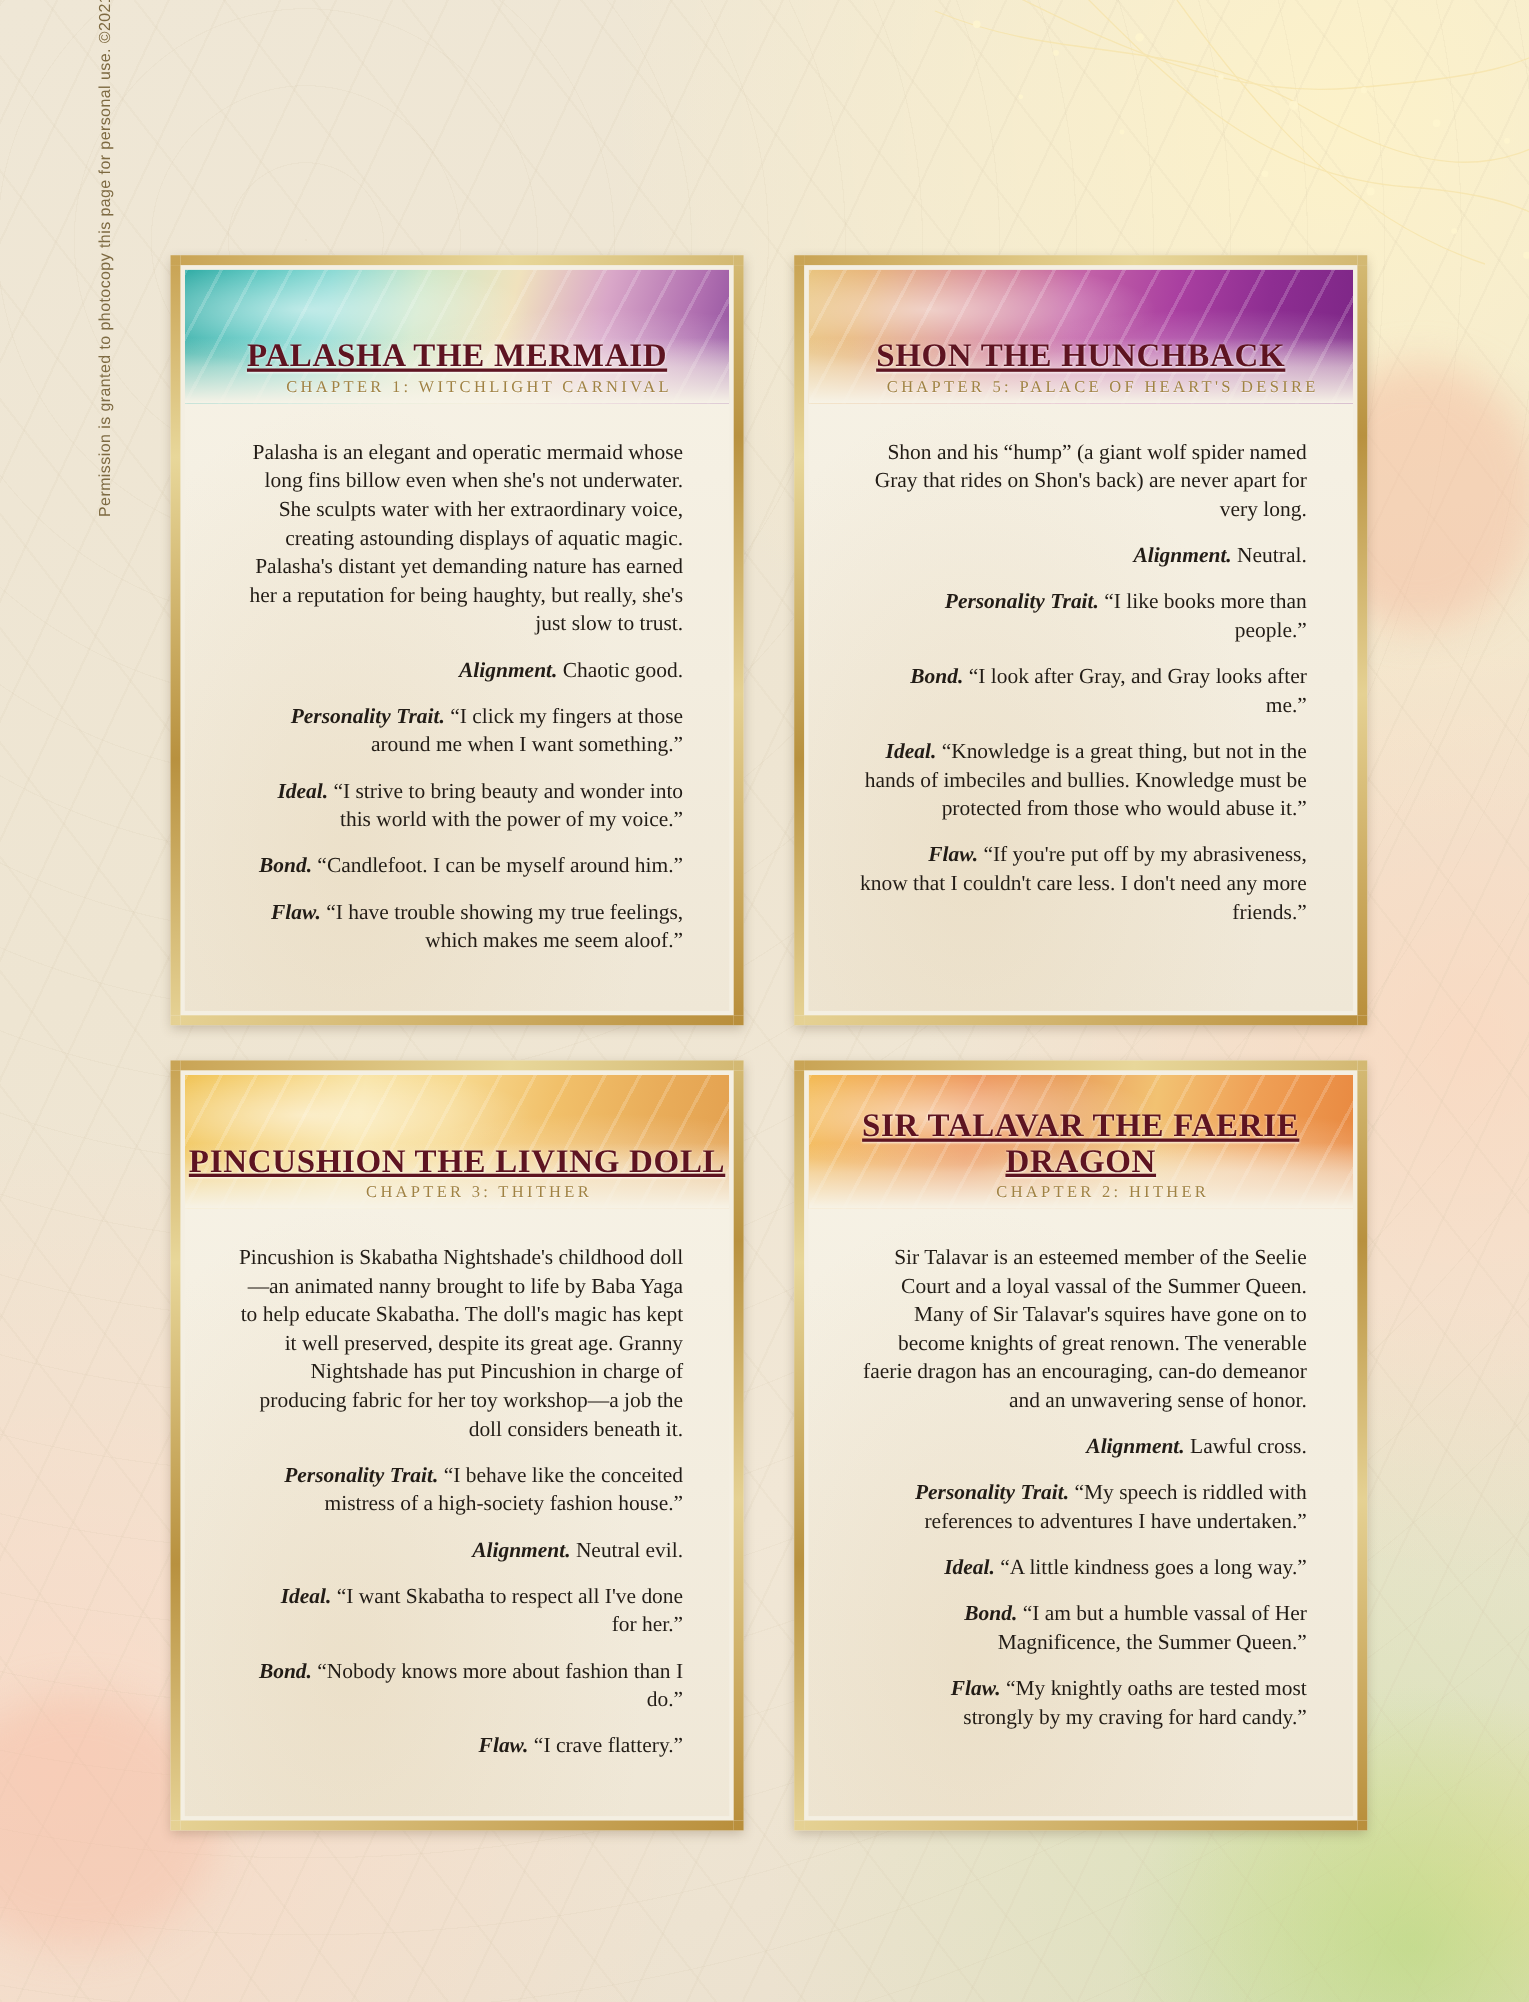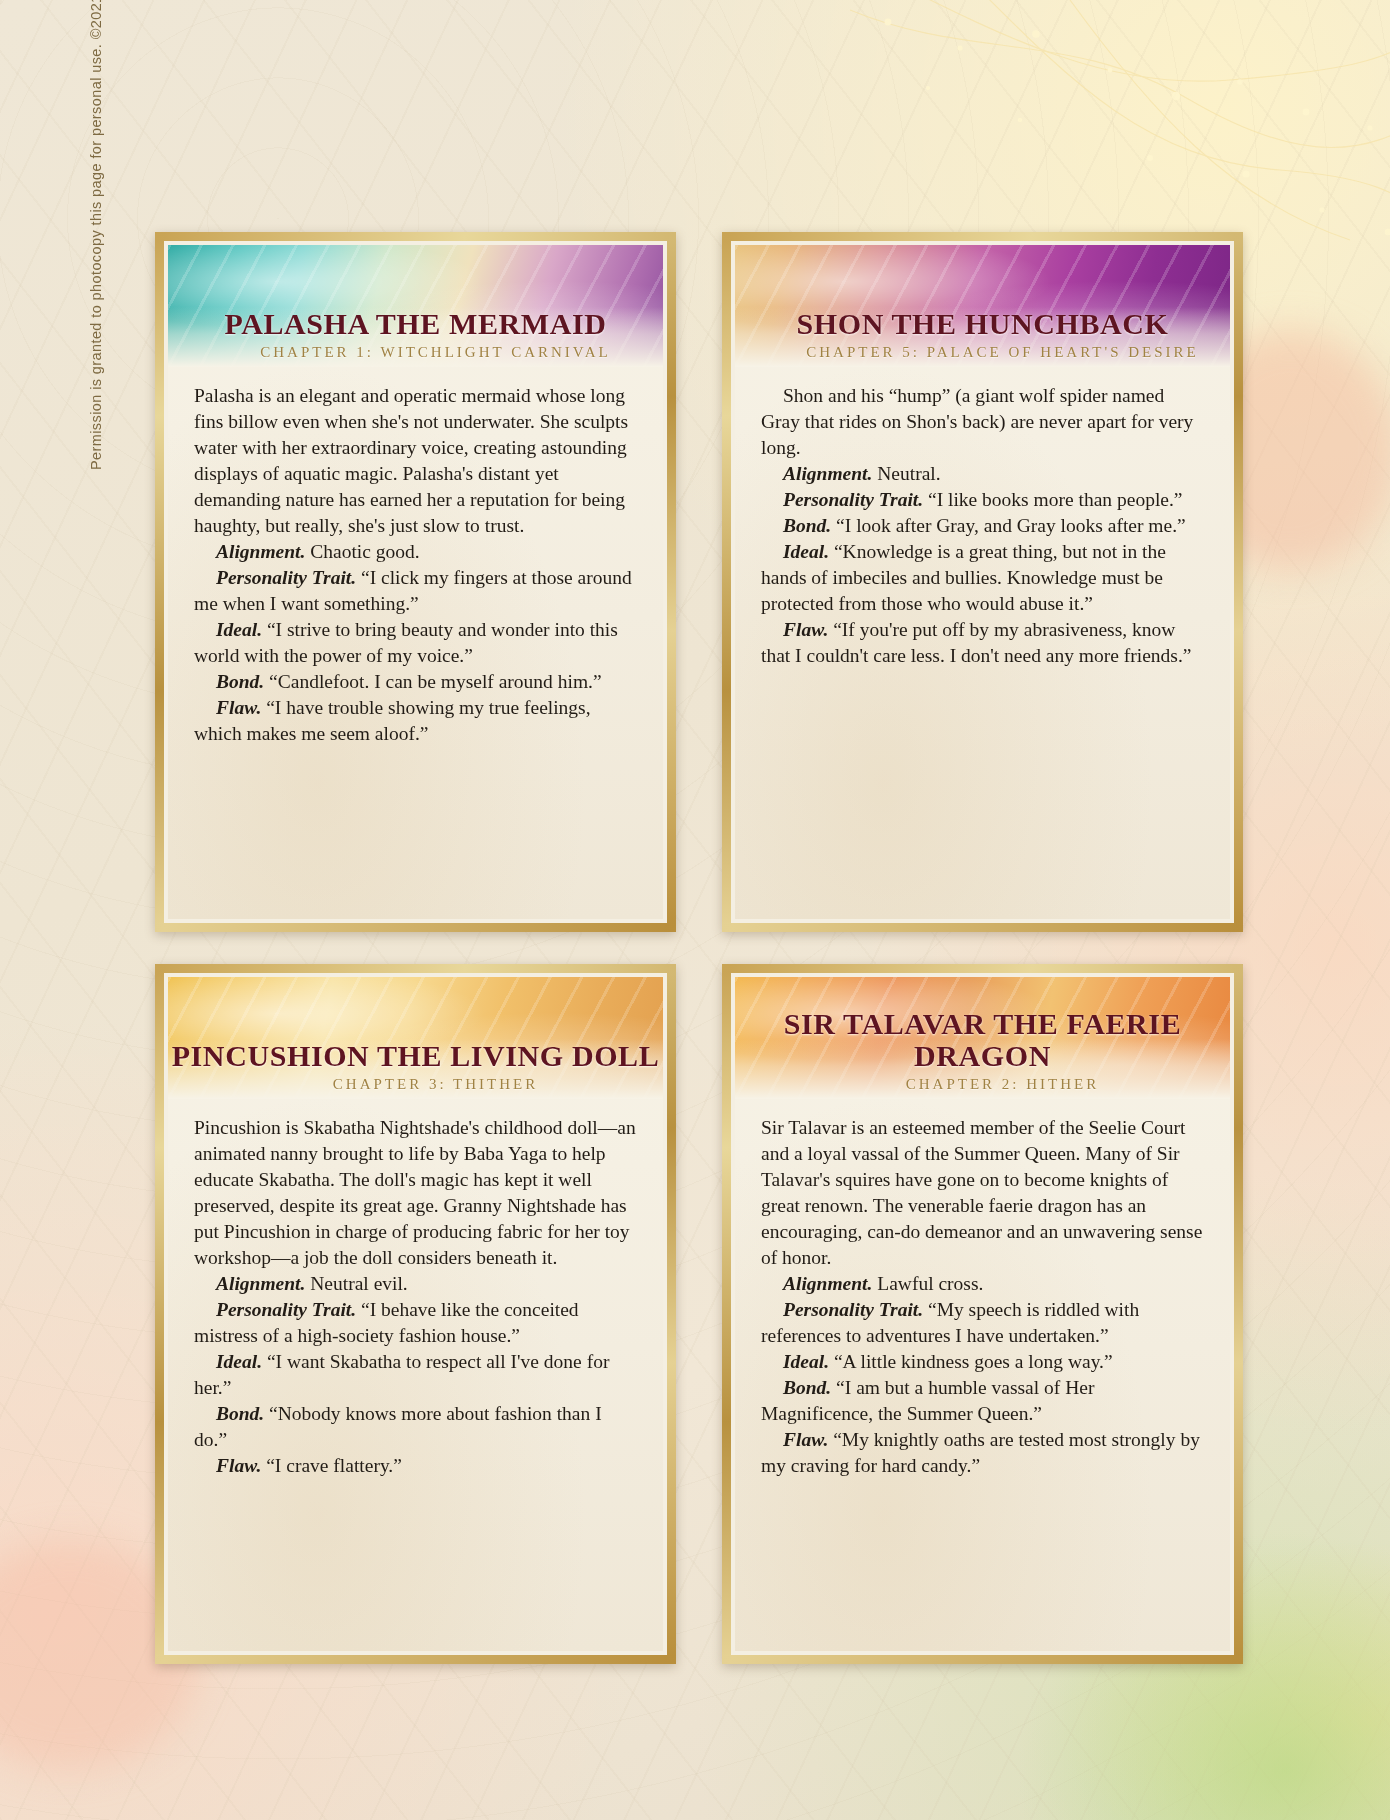--- a/index.html
+++ b/index.html
@@ -133,41 +133,43 @@
   }
   .card-title {
     font-family: "Liberation Serif", serif;
     font-weight: bold;
     font-size: 30px;
     letter-spacing: 0.6px;
     color: #5e1421;
     text-transform: uppercase;
     line-height: 1.05;
     text-shadow: 0 1px 2px rgba(255,255,255,0.8);
+    text-decoration: underline;
   }
   .card-subtitle {
     margin-top: 5px;
     font-family: "Liberation Serif", serif;
     font-size: 15px;
     letter-spacing: 3px;
     color: #a08243;
     text-transform: uppercase;
     text-shadow: 0 1px 1px rgba(255,255,255,0.7);
     margin-left: 40px;
   }
   .card-body {
     padding: 16px 26px 20px 26px;
     font-size: 19.5px;
     line-height: 1.335;
     color: #221c16;
     text-align: left;
   }
   .card-body p {
-    margin: 0;
+    margin: 16px;
     text-indent: 0;
+    text-align: right;
   }
   .card-body p.indent {
     text-indent: 22px;
   }
   .lead-label {
     font-style: italic;
     font-weight: bold;
   }
 
   
@@ -269,22 +271,22 @@
       <div class="card-banner">
         <div class="banner-art banner-amber"></div>
         <div class="banner-fade"></div>
         <div class="banner-text">
           <div class="card-title">Pincushion the Living Doll</div>
           <div class="card-subtitle">Chapter 3: Thither</div>
         </div>
       </div>
       <div class="card-body">
         <p>Pincushion is Skabatha Nightshade's childhood doll—an animated nanny brought to life by Baba Yaga to help educate Skabatha. The doll's magic has kept it well preserved, despite its great age. Granny Nightshade has put Pincushion in charge of producing fabric for her toy workshop—a job the doll considers beneath it.</p>
+        <p class="indent"><span class="lead-label">Personality Trait.</span> <span>“I behave like the conceited mistress of a high-society fashion house.”</span></p>
         <p class="indent"><span class="lead-label">Alignment.</span> <span>Neutral evil.</span></p>
-        <p class="indent"><span class="lead-label">Personality Trait.</span> <span>“I behave like the conceited mistress of a high-society fashion house.”</span></p>
         <p class="indent"><span class="lead-label">Ideal.</span> <span>“I want Skabatha to respect all I've done for her.”</span></p>
         <p class="indent"><span class="lead-label">Bond.</span> <span>“Nobody knows more about fashion than I do.”</span></p>
         <p class="indent"><span class="lead-label">Flaw.</span> <span>“I crave flattery.”</span></p>
       </div>
     </div>
   </div>
 
   <div class="card">
     <div class="card-inner">
       <div class="card-banner">

